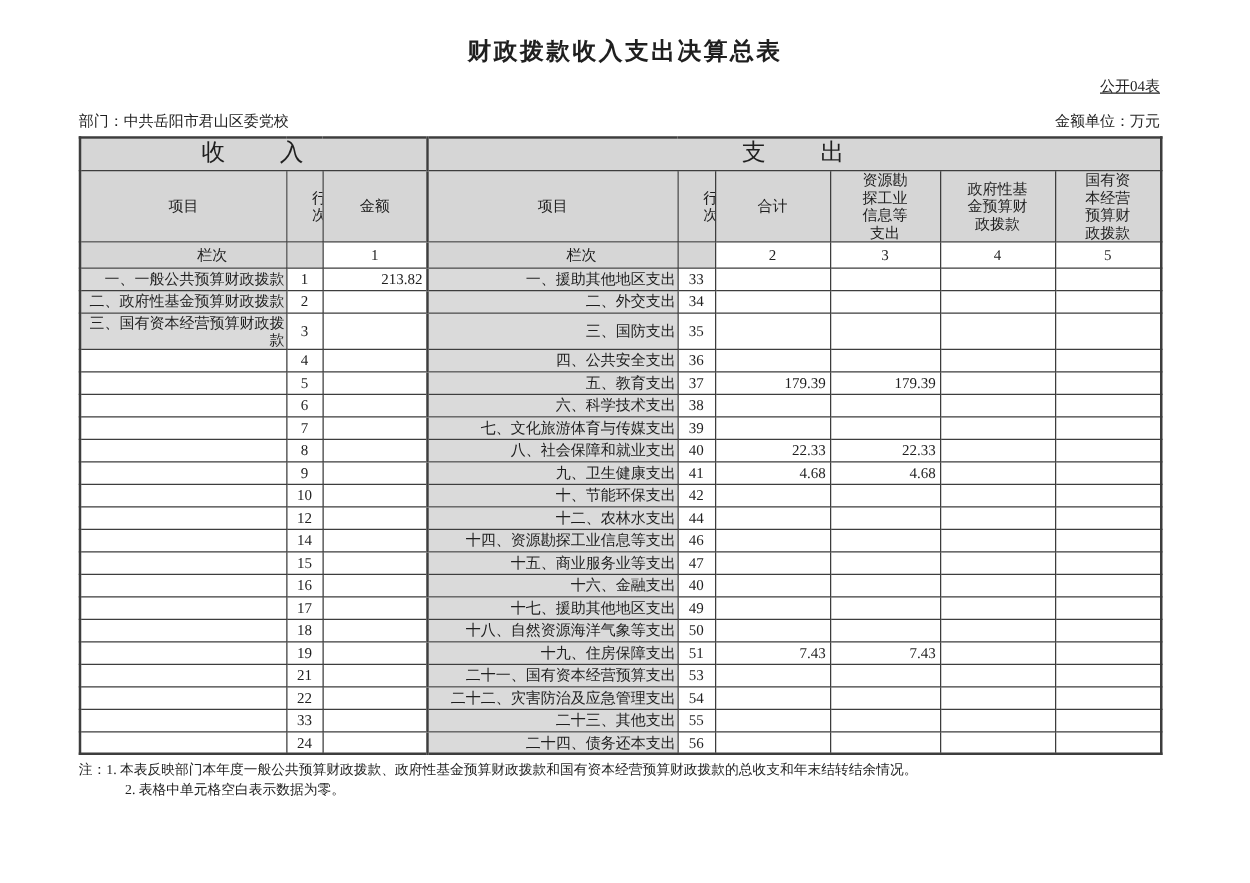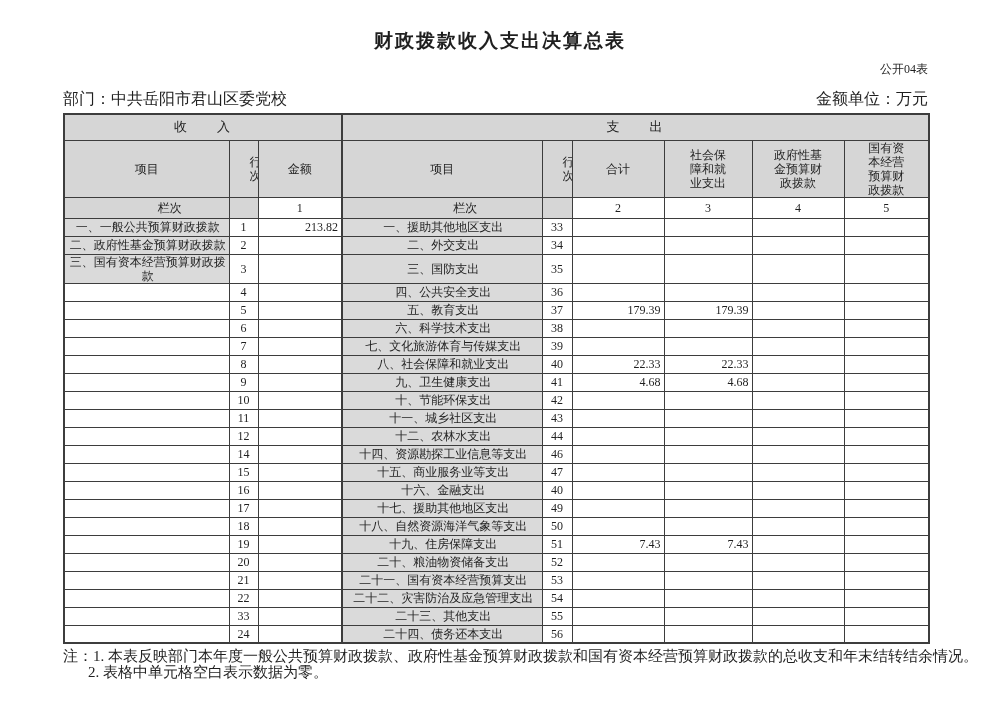--- a/index.html
+++ b/index.html
@@ -1,36 +1,36 @@
 <!DOCTYPE html>
 <html style="--header-bg: #d6d6d6; --shade: #dadada; --border: #3d3d3d; --text: #1f1f1f; --page-bg: #ffffff;"><head>
 <meta charset="utf-8">
 <style>
   html,body{margin:0;padding:0;background:#fff;}
   body{width:1000px;height:706px;overflow:hidden;
        font-family:"Liberation Serif","DejaVu Serif",serif;color:var(--text,#1f1f1f);}
   .page{width:1000px;height:510px;position:relative;background:var(--page-bg,#fff);}
   .title{margin:0;padding-top:28px;text-align:center;font-size:19px;font-weight:bold;letter-spacing:2px;}
-  .table-code{margin:7px 72px 11px 0;text-align:right;font-size:12px;}
-  .meta-row{display:flex;justify-content:space-between;margin:1px 72px 3px 63px;font-size:16px;}
+  .table-code{margin:7px 72px 11px 0;text-align:right;font-size:12px;text-decoration:underline;}
+  .meta-row{display:flex;justify-content:space-between;margin:1px 72px 3px 63px;font-size:12px;}
   table{border-collapse:collapse;table-layout:fixed;margin-left:63px;width:865px;
         border:2px solid var(--border,#3d3d3d);font-size:12px;}
   td{border:1px solid var(--border,#3d3d3d);padding:0 2px;text-align:center;
      line-height:14px;overflow:hidden;word-break:break-all;}
   tr.hA{height:26px;} tr.hB{height:36px;} tr.hC{height:21px;}
   tbody tr{height:18px;}
   td.shaded{background:var(--shade,#dadada);padding-left:48px;}
   thead td.shaded{background:var(--header-bg,#d6d6d6);}
-  td.item{text-align:center;padding:0 1px 0 3px;}
+  td.item{text-align:right;padding:0 1px 0 3px;}
   td.amt{text-align:right;padding:0 3px 0 1px;}
   td.divL{border-left:2px solid var(--border,#3d3d3d);}
   tr.hB td{padding:0 20px;}
-  .spread{letter-spacing:2.3em;padding-left:2.3em !important;font-size:13px;font-family:Liberation Serif, serif;}
-  .notes{margin:4px 0 0 63px;font-size:15px;line-height:16px;}
-  .note2{margin-left:25px;}
+  .spread{letter-spacing:2.3em;padding-left:2.3em !important;font-size:19px;font-family:Liberation Serif, serif;}
+  .notes{margin:4px 0 0 63px;font-size:11px;line-height:16px;}
+  .note2{margin-left:37px;}
 </style>
 </head>
 <body>
 
 <div class="page">
   <h1 class="title">财政拨款收入支出决算总表</h1>
   <div class="table-code">公开04表</div>
   <div class="meta-row">
     <span>部门：中共岳阳市君山区委党校</span>
     <span>金额单位：万元</span>
@@ -53,21 +53,21 @@
         <td colspan="3" class="shaded spread">收入</td>
         <td colspan="6" class="shaded spread divL">支出</td>
       </tr>
       <tr class="hB">
         <td class="shaded">项目</td>
         <td class="shaded">行次</td>
         <td class="shaded">金额</td>
         <td class="shaded divL">项目</td>
         <td class="shaded">行次</td>
         <td class="shaded">合计</td>
-        <td class="shaded">社会保障和就业支出</td>
+        <td class="shaded">资源勘探工业信息等支出</td>
         <td class="shaded">政府性基金预算财政拨款</td>
         <td class="shaded">国有资本经营预算财政拨款</td>
       </tr>
       <tr class="hC">
         <td class="shaded">栏次</td>
         <td class="shaded"></td>
         <td>1</td>
         <td class="shaded divL">栏次</td>
         <td class="shaded"></td>
         <td>2</td>
@@ -182,31 +182,20 @@
           <td class="amt"></td>
           <td class="item divL shaded">十、节能环保支出</td>
           <td class="num">42</td>
           <td class="amt"></td>
           <td class="amt"></td>
           <td class="amt"></td>
           <td class="amt"></td>
         </tr>
         <tr>
           <td class="item"></td>
-          <td class="num">11</td>
-          <td class="amt"></td>
-          <td class="item divL shaded">十一、城乡社区支出</td>
-          <td class="num">43</td>
-          <td class="amt"></td>
-          <td class="amt"></td>
-          <td class="amt"></td>
-          <td class="amt"></td>
-        </tr>
-        <tr>
-          <td class="item"></td>
           <td class="num">12</td>
           <td class="amt"></td>
           <td class="item divL shaded">十二、农林水支出</td>
           <td class="num">44</td>
           <td class="amt"></td>
           <td class="amt"></td>
           <td class="amt"></td>
           <td class="amt"></td>
         </tr>
         <tr>
@@ -265,31 +254,20 @@
           <td class="amt"></td>
         </tr>
         <tr>
           <td class="item"></td>
           <td class="num">19</td>
           <td class="amt"></td>
           <td class="item divL shaded">十九、住房保障支出</td>
           <td class="num">51</td>
           <td class="amt">7.43</td>
           <td class="amt">7.43</td>
-          <td class="amt"></td>
-          <td class="amt"></td>
-        </tr>
-        <tr>
-          <td class="item"></td>
-          <td class="num">20</td>
-          <td class="amt"></td>
-          <td class="item divL shaded">二十、粮油物资储备支出</td>
-          <td class="num">52</td>
-          <td class="amt"></td>
-          <td class="amt"></td>
           <td class="amt"></td>
           <td class="amt"></td>
         </tr>
         <tr>
           <td class="item"></td>
           <td class="num">21</td>
           <td class="amt"></td>
           <td class="item divL shaded">二十一、国有资本经营预算支出</td>
           <td class="num">53</td>
           <td class="amt"></td>

